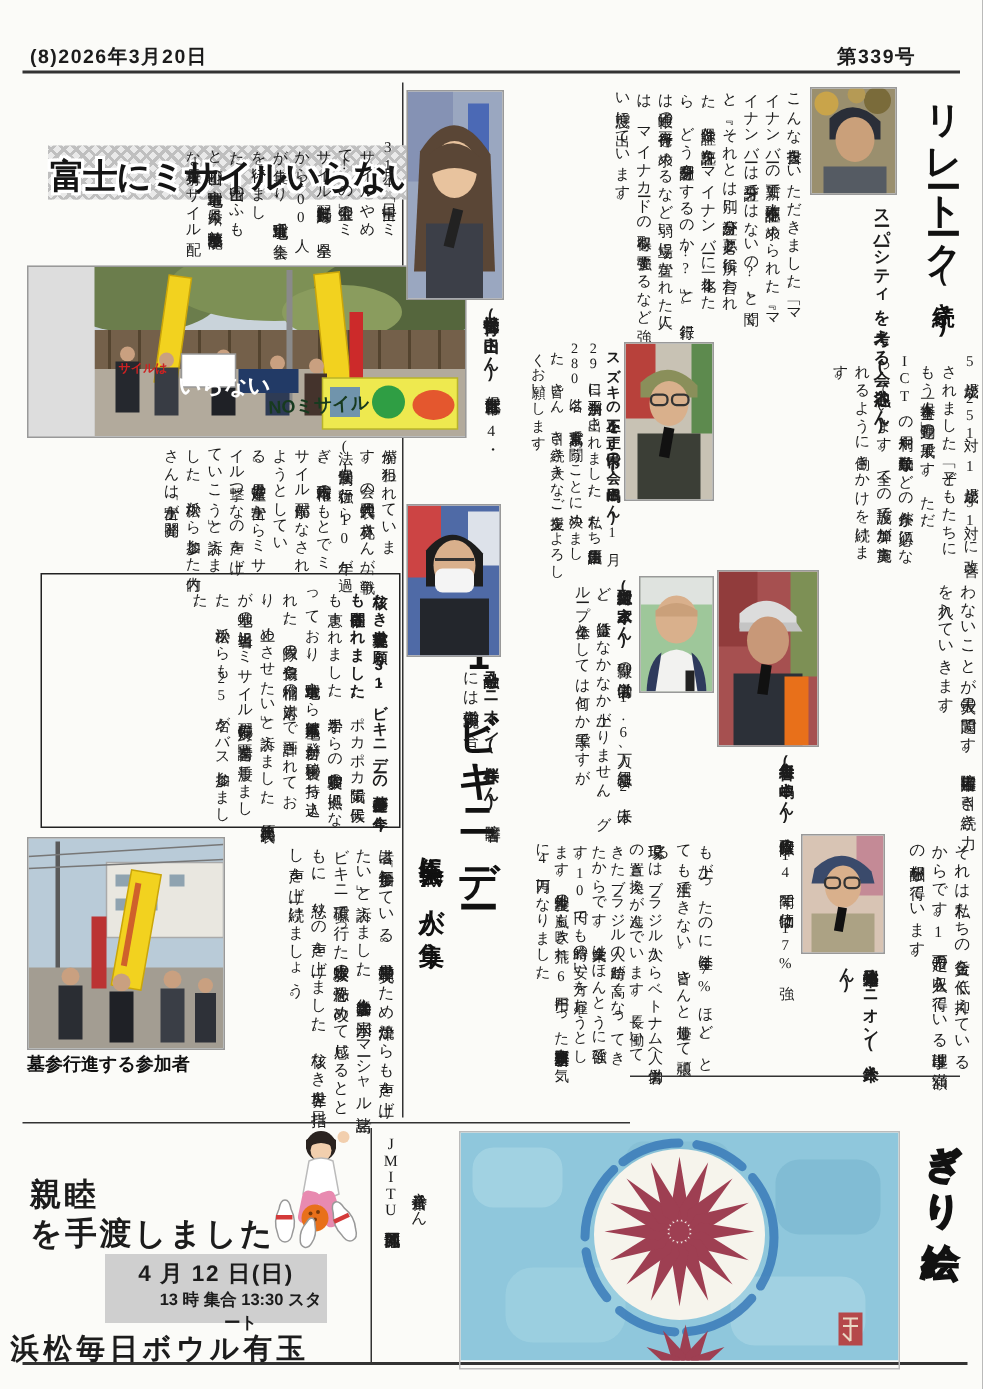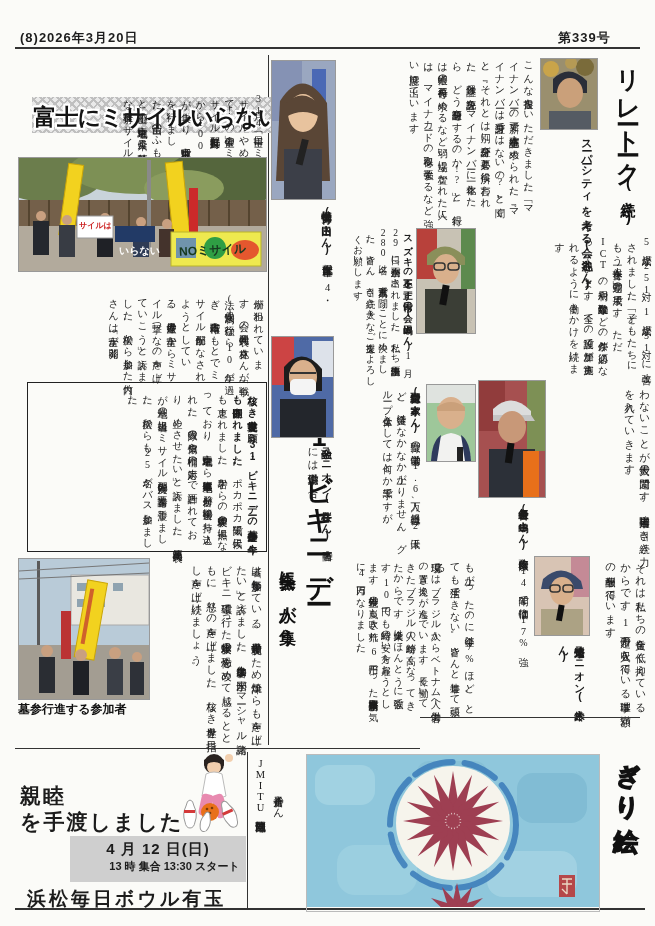--- a/index.html
+++ b/index.html
@@ -30,21 +30,21 @@
       font-family:"Liberation Sans","DejaVu Sans",sans-serif;font-weight:bold;color:#111;}
   #relay-head{font-size:24px;letter-spacing:2px;line-height:44px;}
   #relay-head .suffix{font-size:15px;letter-spacing:0;}
   #bikini-big{font-size:27px;letter-spacing:3px;line-height:42px;}
   #bikini-sub{font-size:17px;letter-spacing:1px;line-height:26px;}
   #bikini-sub .tcy{text-combine-upright:all;font-size:13px;}
   #chigiri-title{font-size:24px;letter-spacing:4px;line-height:52px;color:#fff;
       -webkit-text-stroke:1.6px #111;transform:rotate(2deg);}
   #bowl-org{font-size:20px;font-weight:bold;letter-spacing:2px;}
   #bowl-t1,#bowl-t2{font-size:21px;font-weight:bold;letter-spacing:2px;}
-  #bowl-datebox{position:absolute;left:70px;top:836px;width:176px;height:46px;background:#cfcfcf;
+  #bowl-datebox{position:absolute;left:70px;top:836px;width:148px;height:46px;background:#cfcfcf;
       text-align:center;font-family:"Liberation Sans","DejaVu Sans",sans-serif;}
   #bowl-date{font-size:15px;font-weight:bold;letter-spacing:1px;margin-top:4px;}
   #bowl-time{font-size:11px;font-weight:bold;padding-left:33px;}
   #bowl-venue{font-size:19px;font-weight:bold;letter-spacing:3px;}
   .overlay-txt{position:absolute;font-family:"Liberation Sans","DejaVu Sans",sans-serif;
       font-weight:bold;white-space:nowrap;}
 </style>
 </head>
 <body>
 
@@ -55,21 +55,21 @@
   <div class="hline" style="left:15px;top:47px;width:625px;"></div>
 
   <div class="vline" style="left:268px;top:55px;height:690px;"></div>
 
   <div id="banner">
     <span>富士にミサイルいらない</span>
   </div>
 
   <div class="abs v" style="left:15px;top:93px;width:250px;height:64px;font-size:10px;line-height:14.5px;">3月14日「富士にミサイルやめて!の会」主催のミサイル配置反対行動に、全県から100人が集まり、富士駐屯地で集会を行いました。富士山のふもと小山町の富士駐屯地、今月末に「敵基地攻撃可能」な長射程ミサイル配</div>
 
-  <div class="photo" style="left:18px;top:157px;width:247px;height:113px;">
+  <div class="photo" style="left:18px;top:177px;width:247px;height:113px;padding-left:44px;">
     <svg width="247" height="113" viewBox="0 0 247 113">
       <rect width="247" height="113" fill="#c9d3da"></rect>
       <ellipse cx="30" cy="18" rx="55" ry="26" fill="#6b7d4c"></ellipse>
       <ellipse cx="120" cy="12" rx="70" ry="24" fill="#7d9055"></ellipse>
       <ellipse cx="205" cy="20" rx="60" ry="30" fill="#55663d"></ellipse>
       <ellipse cx="165" cy="30" rx="40" ry="18" fill="#8a9c5e"></ellipse>
       <rect x="0" y="42" width="247" height="26" fill="#74604a"></rect>
       <g stroke="#54442f" stroke-width="2">
         <line x1="10" y1="42" x2="10" y2="68"></line>
           <line x1="30" y1="42" x2="30" y2="68"></line>
@@ -104,21 +104,21 @@
       <circle cx="148" cy="66" r="5" fill="#c9a080"></circle>
         <rect x="140" y="71" width="15" height="28" fill="#44332c"></rect>
       <rect x="58" y="58" width="36" height="22" fill="#fff" stroke="#999"></rect>
       <rect x="96" y="68" width="40" height="16" fill="#223a66"></rect>
       <rect x="152" y="74" width="90" height="34" fill="#eee94f" stroke="#b9b42a"></rect>
       <circle cx="196" cy="90" r="11" fill="#2f9e44"></circle>
       <ellipse cx="226" cy="92" rx="14" ry="10" fill="#e4572e"></ellipse>
       <rect x="157" y="80" width="20" height="20" fill="#3b6fd4" opacity="0.7"></rect>
     </svg>
     <span class="overlay-txt" style="left:60px;top:62px;font-size:8px;color:#cc2222;">サイルは</span>
-    <span class="overlay-txt" style="left:100px;top:70px;font-size:10px;color:#fff;margin-top:16px;">いらない</span>
+    <span class="overlay-txt" style="left:100px;top:70px;font-size:15px;color:#fff;">いらない</span>
     <span class="overlay-txt" style="left:160px;top:84px;font-size:12px;color:#173a1f;transform:rotate(-3deg);">NOミサイル</span>
   </div>
 
   <div class="abs v" style="left:15px;top:292px;width:250px;height:87px;font-size:10px;line-height:14.5px;">備が狙われています。会の共同代表の林克さんが「戦争法(安保法制)強行から10年が過ぎ、高市政権のもとでミサイル配備がなされようとしている。世界遺産の富士からミサイル撃つなの声を上げていこう」と訴えました。浜松から参加した竹内さんは「富士が開発と</div>
 
   <div id="bikini-box">
     <div class="v" style="width:100%;height:100%;font-size:10px;line-height:15px;">
       <span class="b">核なき世界実現を願う3・1ビキニデーの墓参行進が今年も開催されました。</span><span>ポカポカ陽気で天候にも恵まれました。岩手からの参加</span><span>実験の拠点になっており、富士駐屯地から熊本健軍基地に発射台が秘密裏に持ち込まれた。隊員の負傷や棺桶の対応まで計画されており、止めさせたい」と訴えました。小笠原共同代表が基地の担当者に「ミサイル配備反対の要請書」を手渡しました。浜松からも25名がバス参加しました。</span>
     </div>
   </div>
@@ -318,21 +318,21 @@
       <g transform="rotate(15 30 74)">
         <path d="M26 66 Q23 72 25 78 Q26 82 29 82 Q32 82 33 78 Q35 72 32 66 Q31 62 29 62 Q27 62 26 66Z" fill="#fff" stroke="#999"></path>
       </g>
     </svg>
   </div>
 
   <div id="bowl-datebox">
     <div id="bowl-date">4 月 12 日(日)</div>
     <div id="bowl-time">13 時 集合 13:30 スタート</div>
   </div>
-  <div class="abs sans" id="bowl-venue" style="left:27px;top:886px;">浜松毎日ボウル有玉</div>
+  <div class="abs sans" id="bowl-venue" style="left:7px;top:886px;">浜松毎日ボウル有玉</div>
 
   <div class="abs v" style="left:252px;top:758px;width:16px;height:150px;font-size:10.5px;letter-spacing:0;">JMITU静岡西部地域支部</div>
   <div class="abs v" style="left:272px;top:788px;width:14px;height:96px;font-size:10.5px;letter-spacing:0;">片倉裕子さん</div>
 
   <div class="abs" style="left:306px;top:754px;border:1px solid #bbb;">
     <svg width="292" height="152" viewBox="0 0 292 152">
       <rect width="292" height="152" fill="#8fc7dc"></rect>
       <rect x="8" y="10" width="60" height="40" rx="14" fill="#a5d4e4" opacity="0.8"></rect>
       <rect x="210" y="18" width="70" height="50" rx="16" fill="#7bb8d0" opacity="0.7"></rect>
       <rect x="30" y="90" width="80" height="50" rx="18" fill="#9ccfe0" opacity="0.9"></rect>

